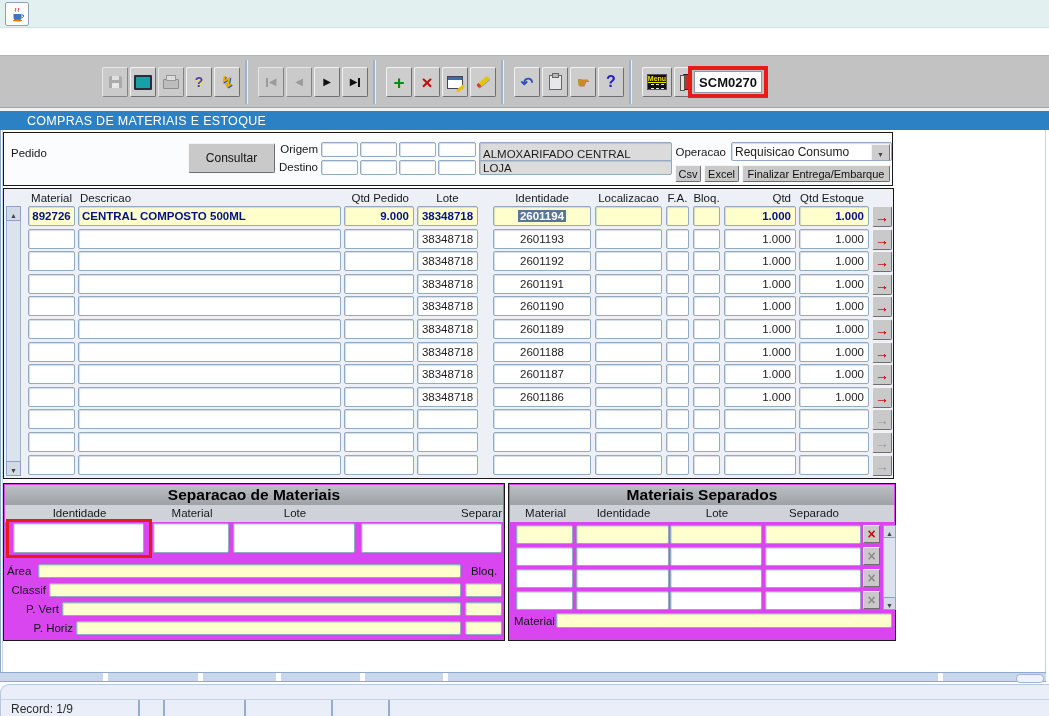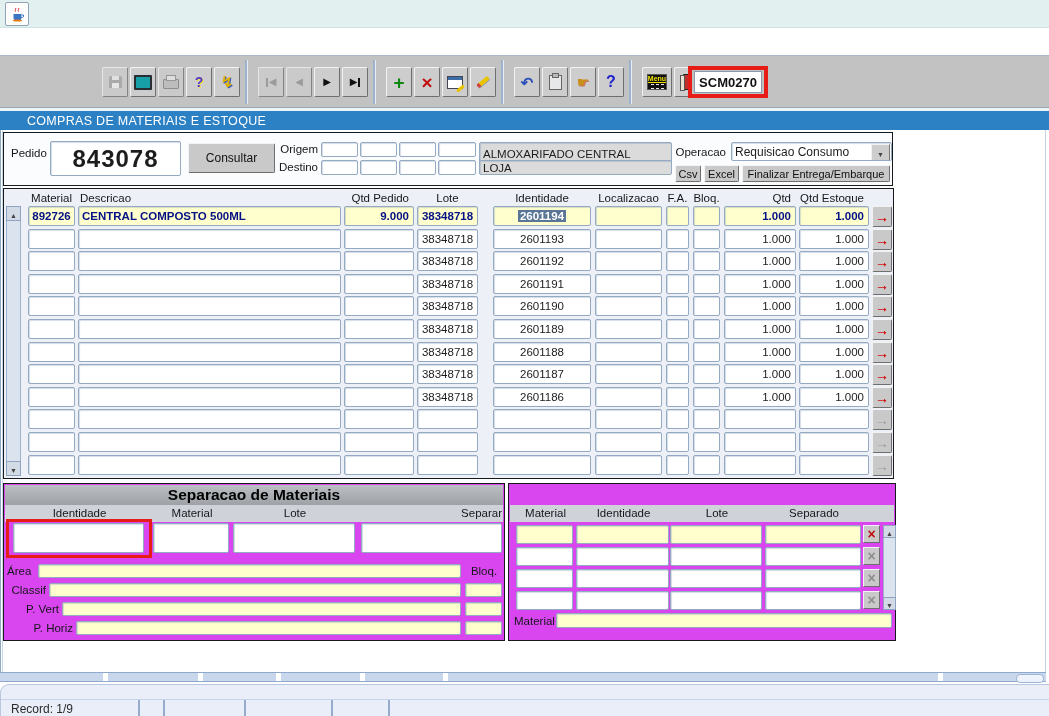--- a/index.html
+++ b/index.html
@@ -205,21 +205,20 @@
     <div id="wintext">COMPRAS DE MATERIAIS E ESTOQUE</div>
   </div>
 
   <div class="abs" id="canvas"></div>
   <div class="abs vline" style="left:0;top:130px;height:552px;background:#8fa9c2;"></div>
   <div class="abs vline" style="left:2px;top:130px;height:552px;background:#c9d8e6;"></div>
   <div class="abs vline" style="left:1045px;top:130px;height:542px;background:#c3d4e4;"></div>
 
   <div class="blackbox" id="hdrbox" style="left:3px;top:132px;width:890px;height:54px;">
     <div class="lbl" style="left:7px;top:14px;">Pedido</div>
-    <div class="fld" id="pedidofld">843078</div>
     <div class="btn3d" style="left:184px;top:10px;width:87px;height:30px;font-size:12px;">Consultar</div>
     <div class="lbl" style="left:272px;top:10px;width:42px;text-align:right;">Origem</div>
     <div class="lbl" style="left:272px;top:28px;width:42px;text-align:right;">Destino</div>
     <div id="origem-fields">
         <div class="fld" style="left: 317px; top: 9px; width: 37px; height: 15px;"></div>
         <div class="fld" style="left: 356px; top: 9px; width: 37px; height: 15px;"></div>
         <div class="fld" style="left: 395px; top: 9px; width: 37px; height: 15px;"></div>
         <div class="fld" style="left: 434px; top: 9px; width: 38px; height: 15px;"></div>
       </div>
     <div id="destino-fields">
@@ -445,20 +444,21 @@
     <div class="fld y" style="left:461px;top:99px;width:37px;height:14px;"></div>
     <div class="lbl" style="left:2px;top:119px;width:53px;text-align:right;">P. Vert</div>
     <div class="fld y" style="left:58px;top:118px;width:399px;height:14px;"></div>
     <div class="fld y" style="left:461px;top:118px;width:37px;height:14px;"></div>
     <div class="lbl" style="left:2px;top:138px;width:67px;text-align:right;">P. Horiz</div>
     <div class="fld y" style="left:72px;top:137px;width:385px;height:14px;"></div>
     <div class="fld y" style="left:461px;top:137px;width:37px;height:14px;"></div>
   </div>
 
   <div class="blackbox panelbg" id="matpanel" style="left:508px;top:483px;width:388px;height:158px;">
+    <div class="ptitle">Materiais Separados</div>
     <div class="plabels" id="sep-labels">
         <div class="lbl" style="left: 7px; top: 2px; width: 57px; text-align: center;">Material</div>
         <div class="lbl" style="left: 67px; top: 2px; width: 93px; text-align: center;">Identidade</div>
         <div class="lbl" style="left: 161px; top: 2px; width: 92px; text-align: center;">Lote</div>
         <div class="lbl" style="left: 256px; top: 2px; width: 96px; text-align: center;">Separado</div>
       </div>
     <div id="sep-rows"></div>
     <div class="sbar" style="left:374px;top:41px;width:13px;height:85px;"></div>
     <div class="sbtn" style="left:374px;top:41px;width:13px;height:13px;">
         <i class="arr-up"></i>

